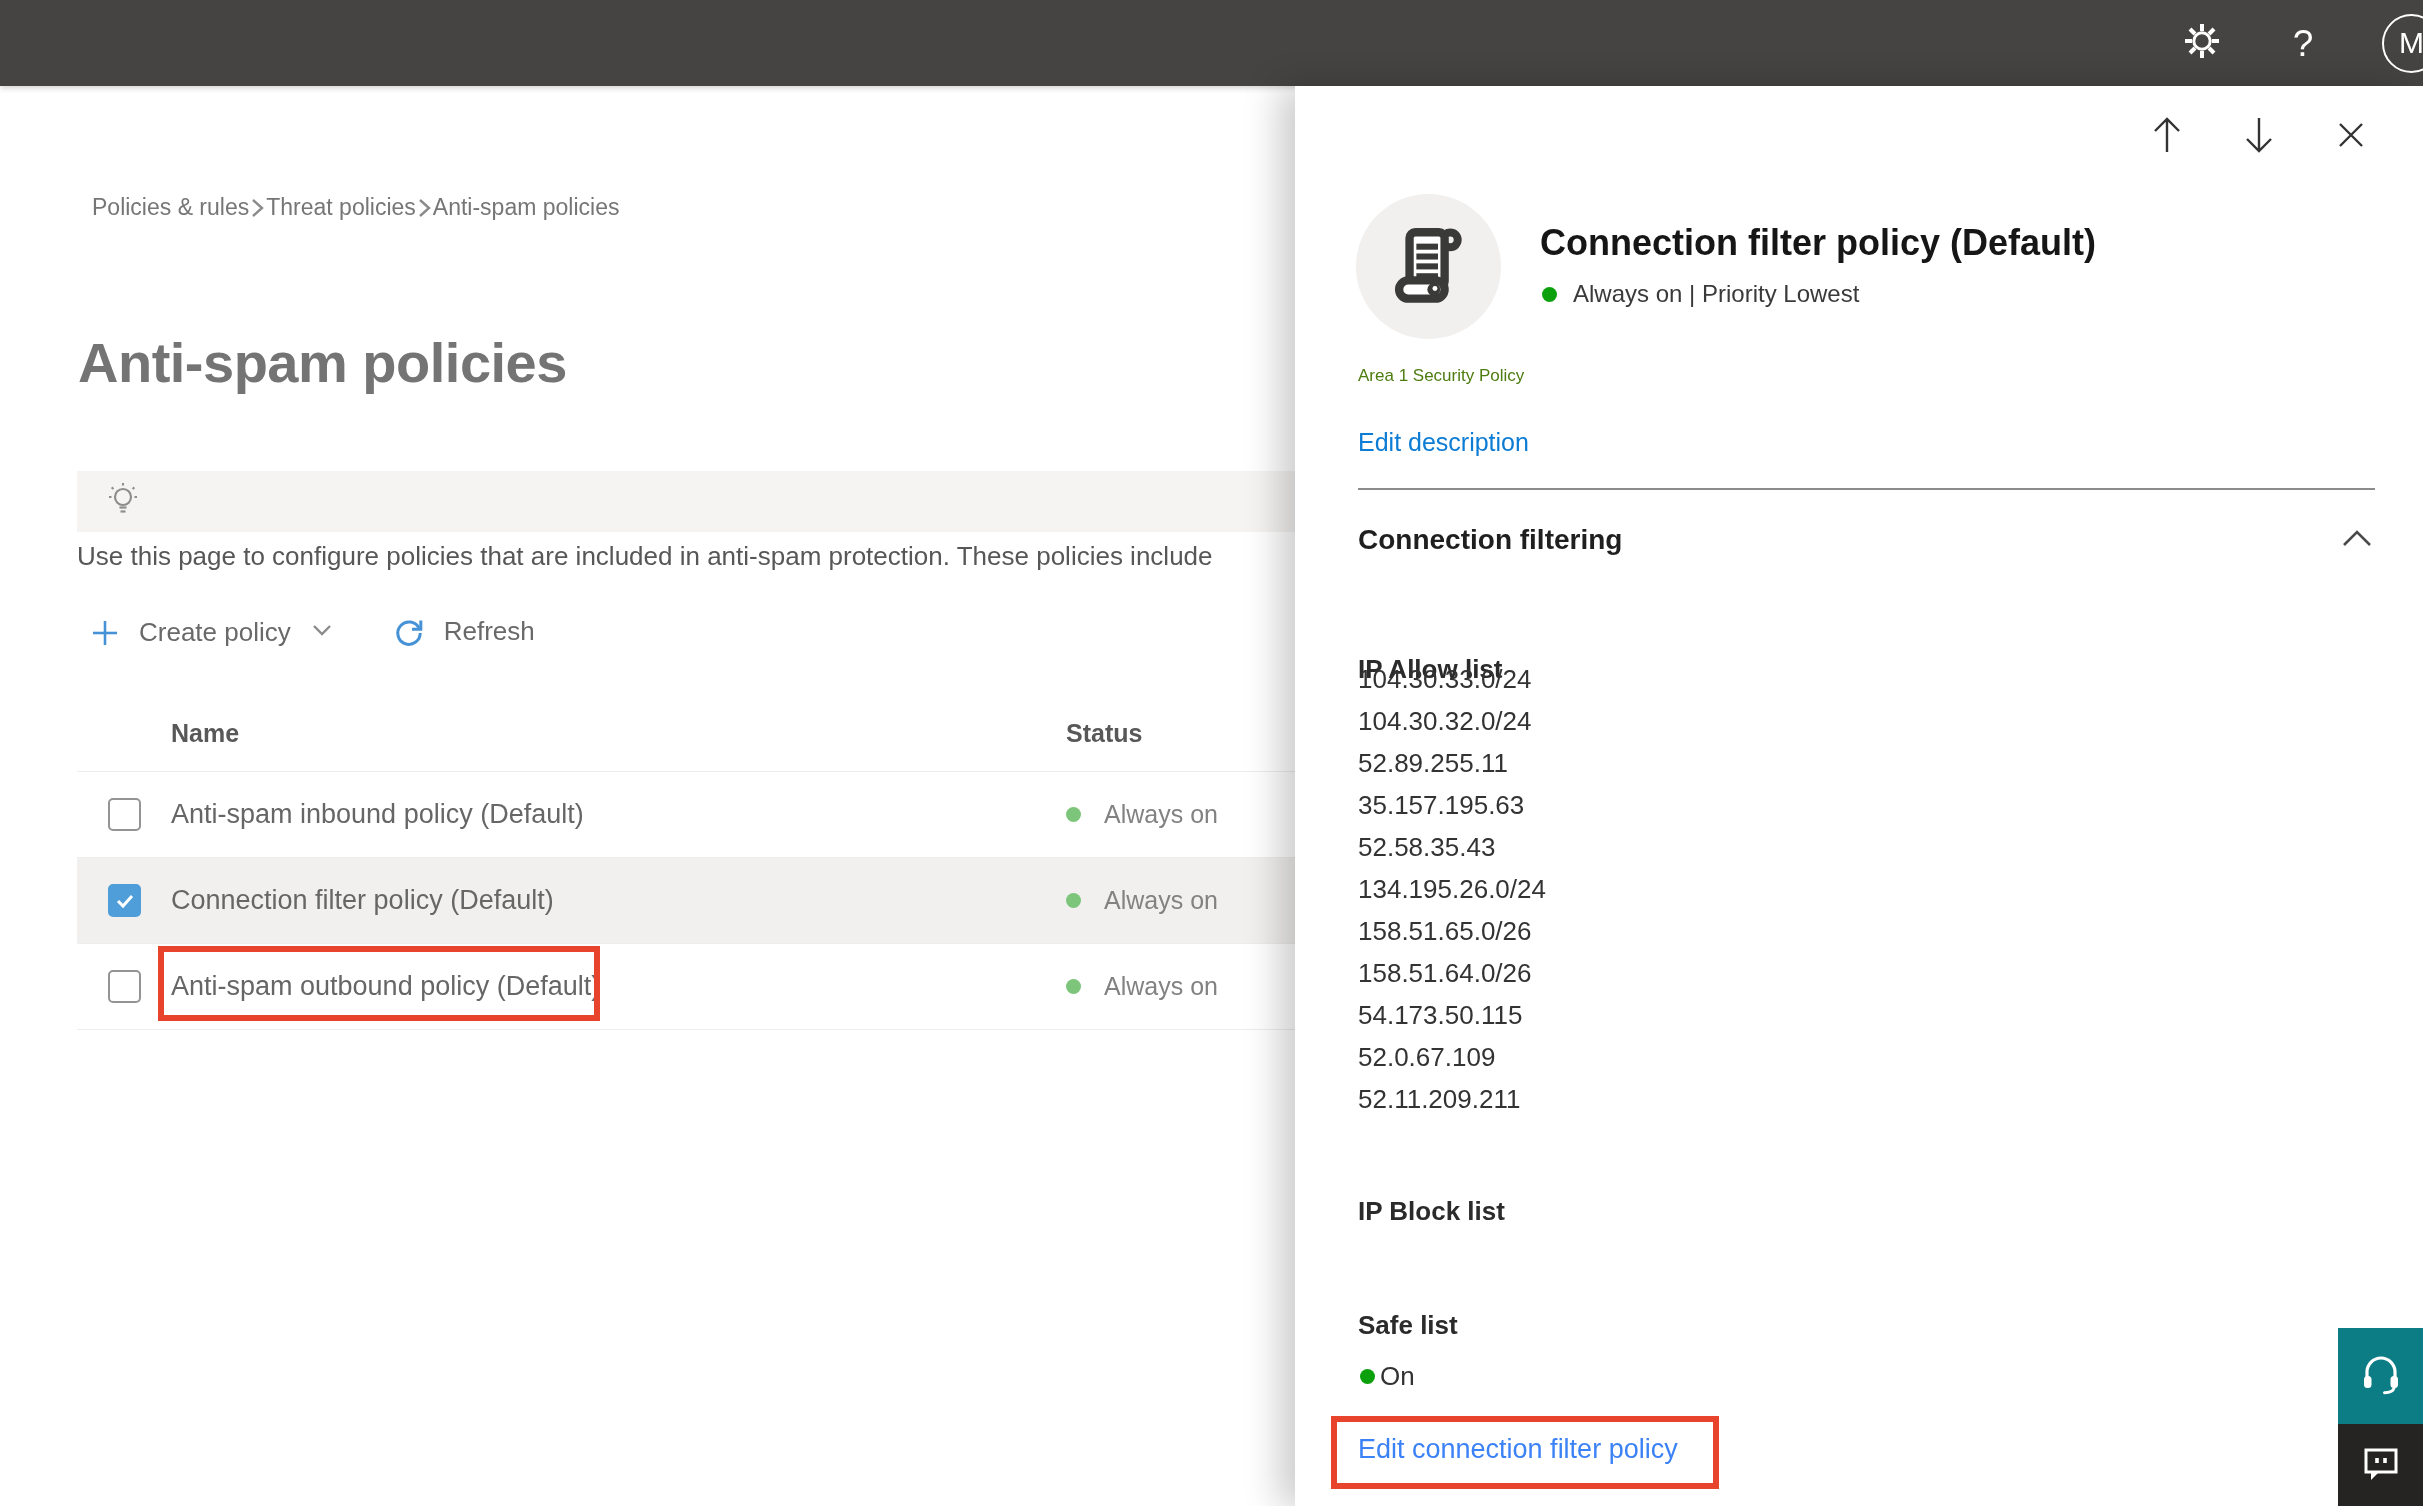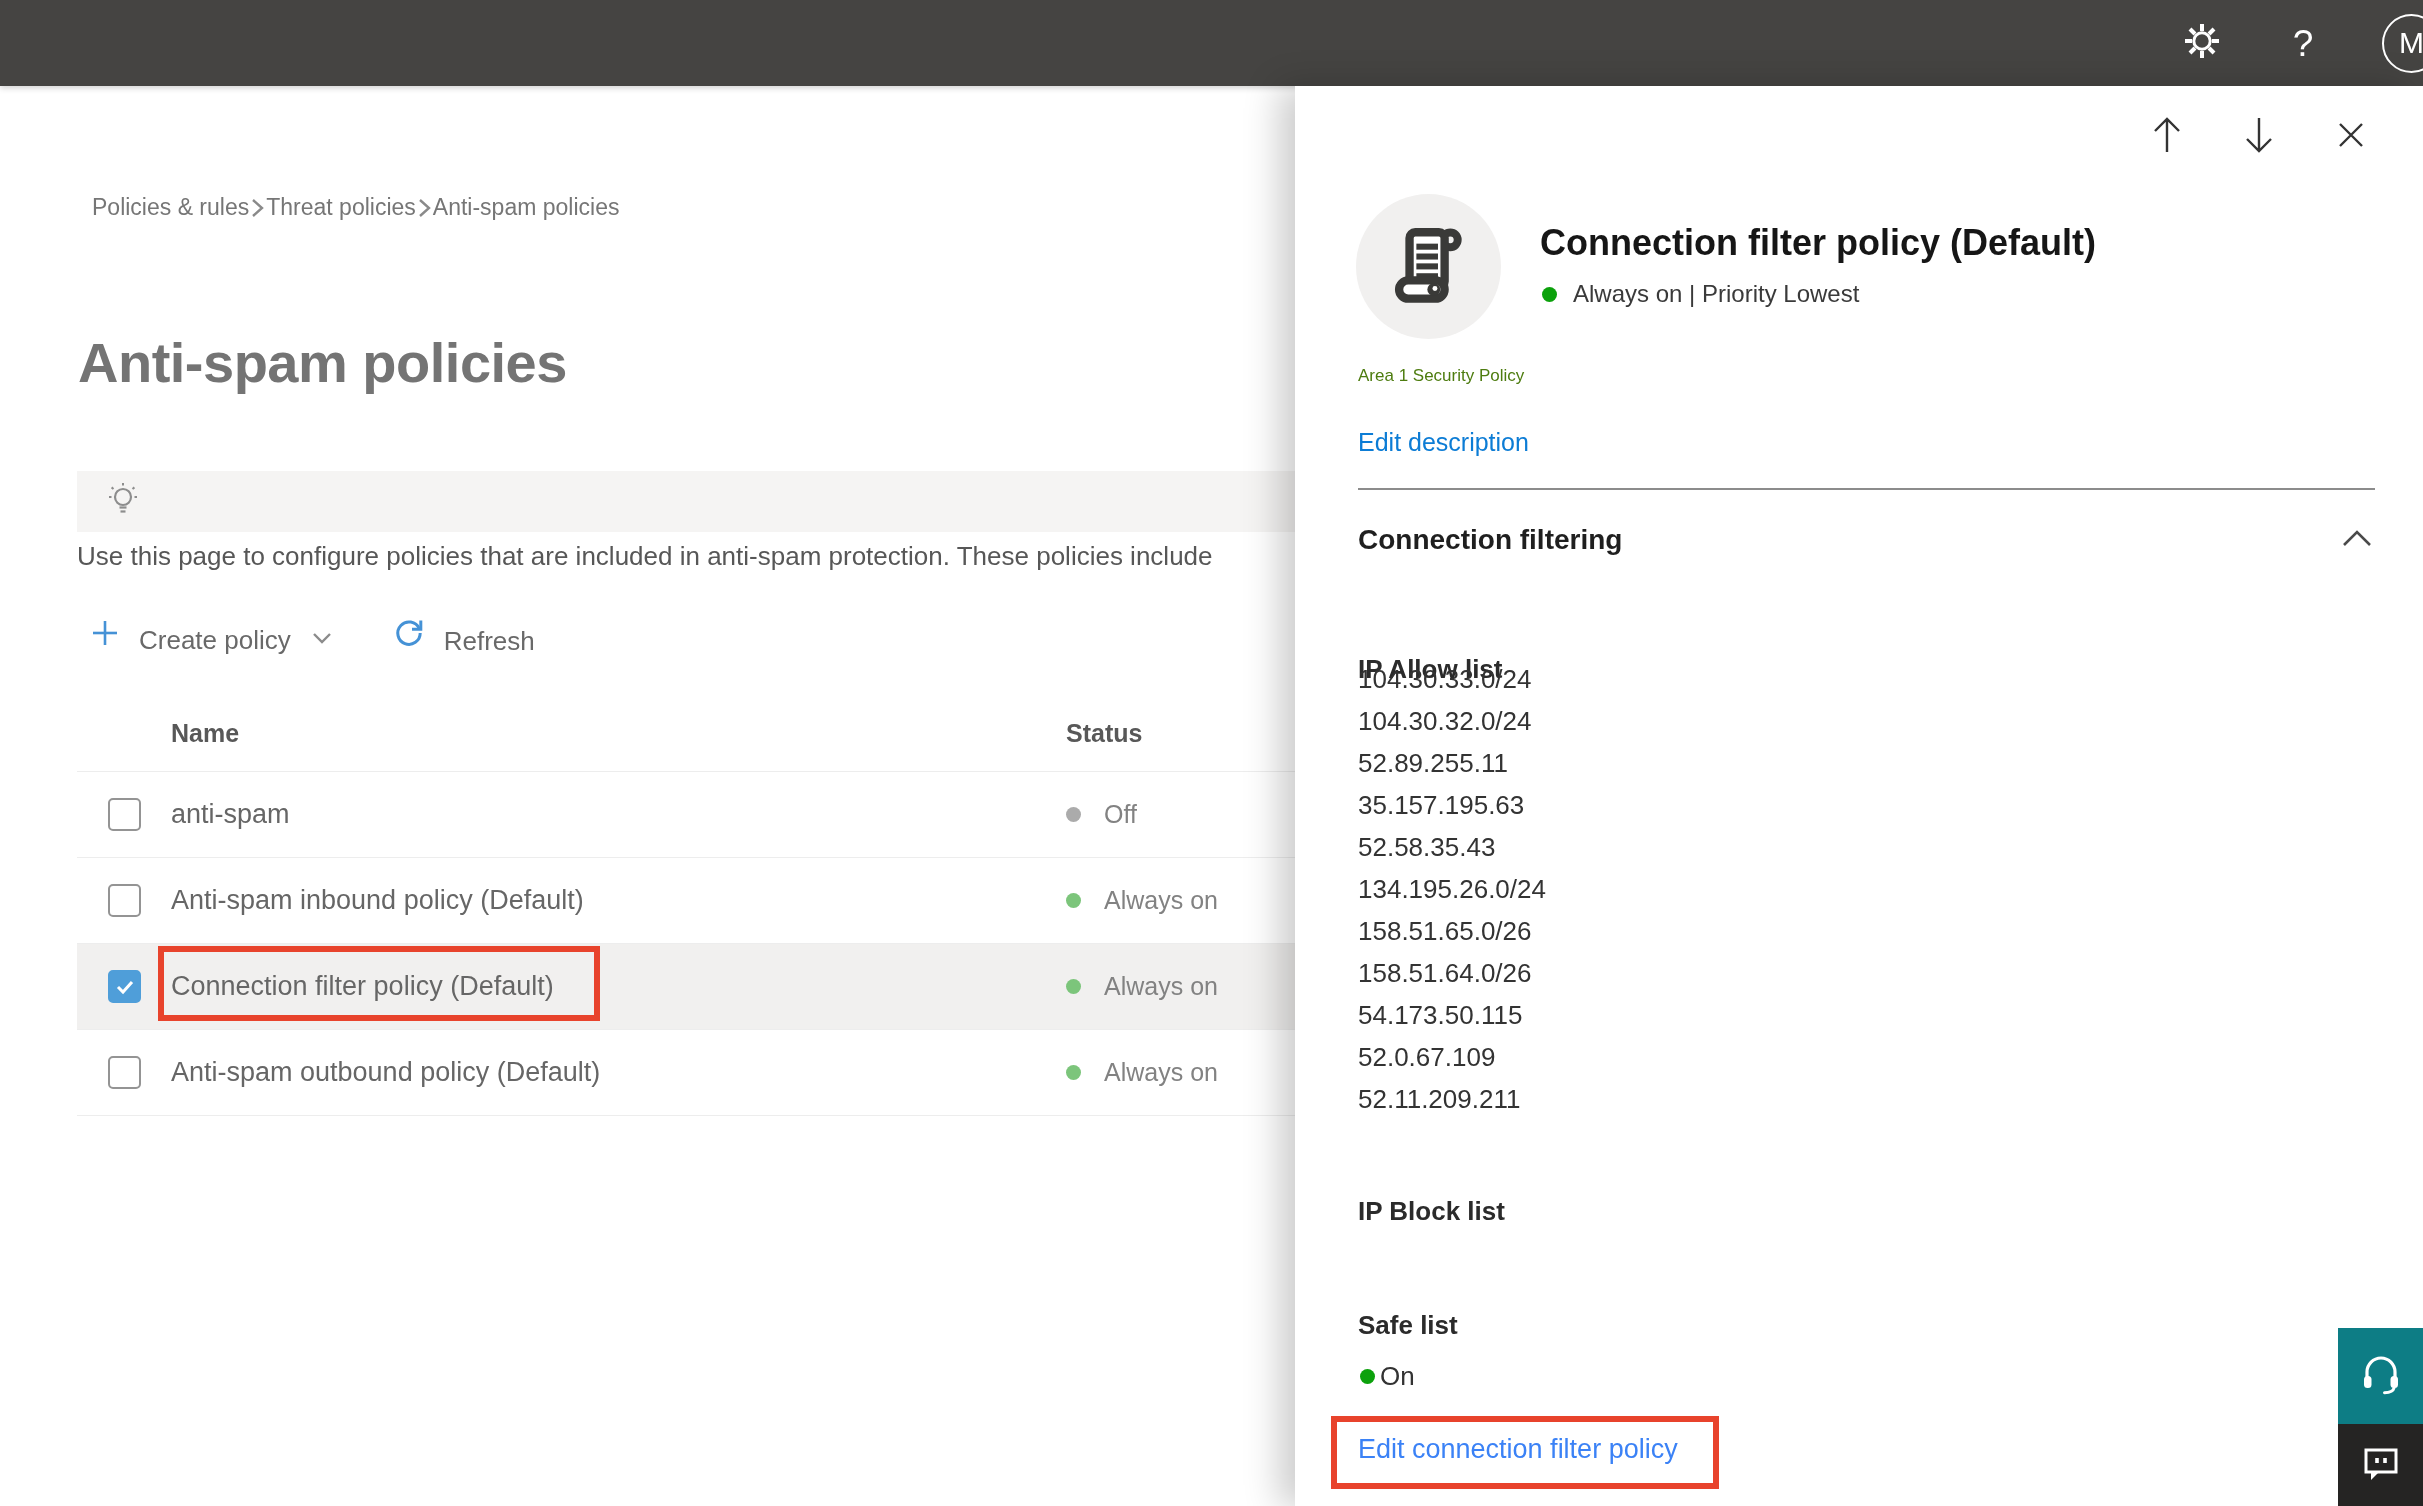--- a/index.html
+++ b/index.html
@@ -22,21 +22,21 @@
   .crumb{color:#767676;}
   .crumb-sep svg{display:block;}
   
   .page-title{position:absolute;left:78px;top:330px;font-size:56px;font-weight:bold;color:#747474;letter-spacing:-0.5px;}
   .banner{position:absolute;left:77px;top:471px;width:2239px;height:61px;background:#f5f4f3;
     display:flex;align-items:center;gap:20px;padding-left:26px;box-sizing:border-box;overflow:hidden;}
   .banner-text{font-size:23px;color:#6e6e6e;white-space:nowrap;}
   .page-desc{position:absolute;left:77px;top:541px;width:2277px;font-size:26px;color:#575757;white-space:nowrap;overflow:hidden;}
   
   .toolbar{position:absolute;left:89px;top:611px;display:flex;align-items:center;height:50px;}
-  .tool-btn{display:flex;align-items:flex-end;gap:18px;cursor:pointer;font-size:26px;color:#696969;}
+  .tool-btn{display:flex;align-items:flex-start;gap:18px;cursor:pointer;font-size:26px;color:#696969;}
   .tool-gap{width:57px;}
   
   .policy-table{position:absolute;left:77px;top:693px;width:2346px;}
   .thead{position:relative;height:78px;border-bottom:1px solid #ededed;font-size:25px;font-weight:600;color:#585858;}
   .th-name{position:absolute;left:94px;top:26px;}
   .th-status{position:absolute;left:989px;top:26px;}
   .trow{position:relative;height:85px;border-bottom:1px solid #ededed;font-size:27px;color:#666;}
   .trow.selected{background:#f1f0ef;}
   .cb{position:absolute;left:31px;top:26px;width:33px;height:33px;border:2px solid #949494;
     border-radius:5px;background:#fff;box-sizing:border-box;cursor:pointer;}
@@ -172,28 +172,20 @@
     <span>Refresh</span>
   </div>
 </div>
 
 <div class="policy-table">
   <div class="thead">
     <span class="th-name">Name</span>
     <span class="th-status">Status</span>
   </div>
 
-  <div class="trow">
-    <span class="cb"></span>
-    <span class="row-name">anti-spam</span>
-    <span class="row-status">
-      <span class="dot dot-off"></span>
-      <span>Off</span>
-    </span>
-  </div>
 
   <div class="trow">
     <span class="cb"></span>
     <span class="row-name">Anti-spam inbound policy (Default)</span>
     <span class="row-status">
       <span class="dot dot-on"></span>
       <span>Always on</span>
     </span>
   </div>
 

